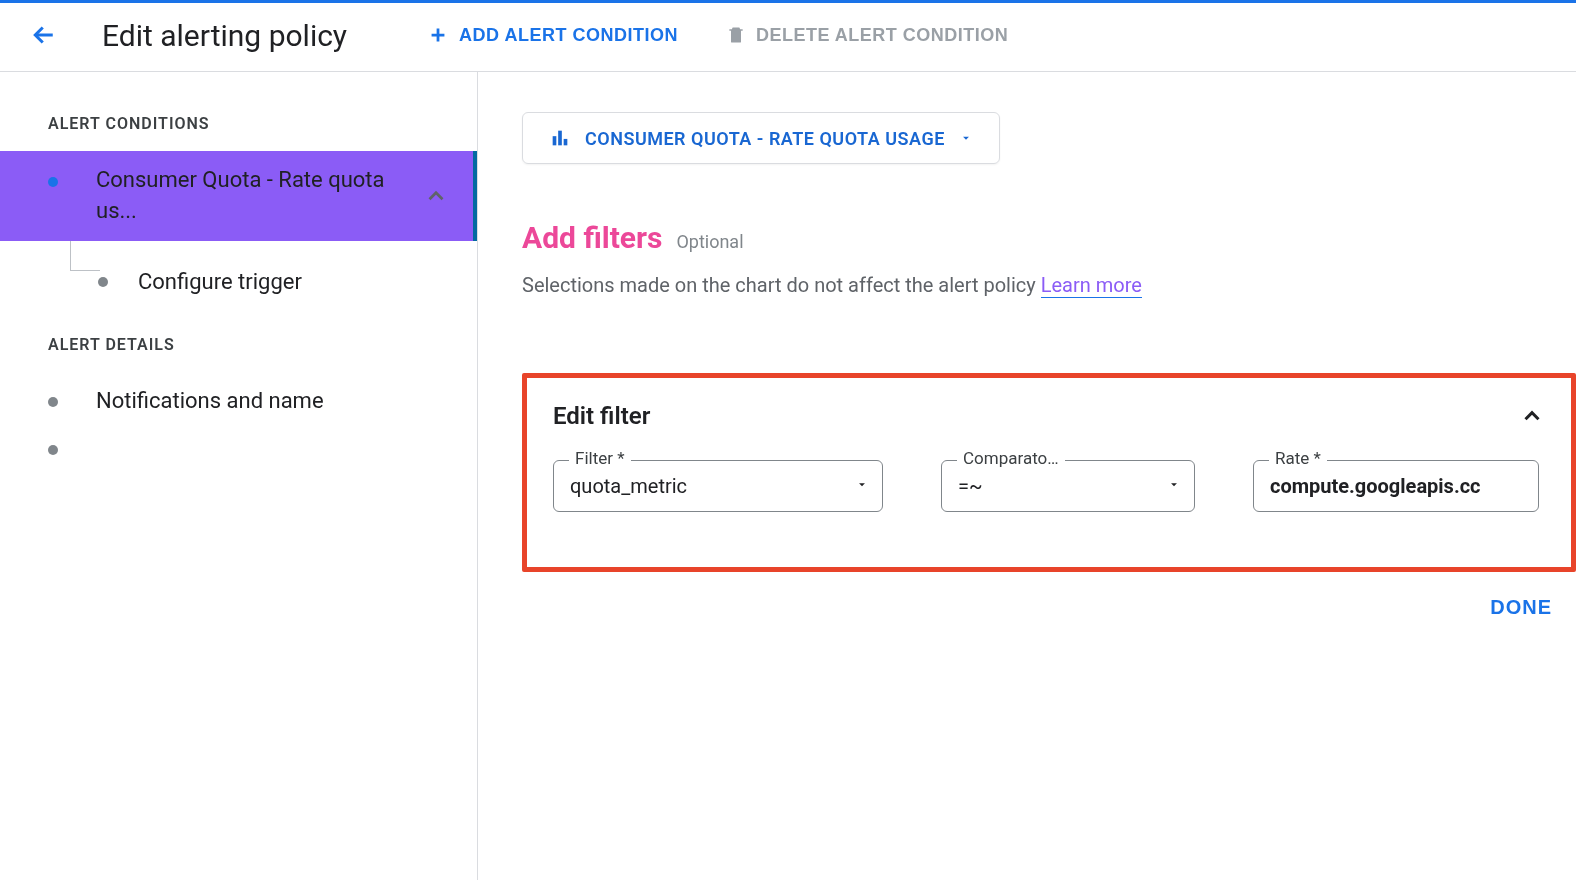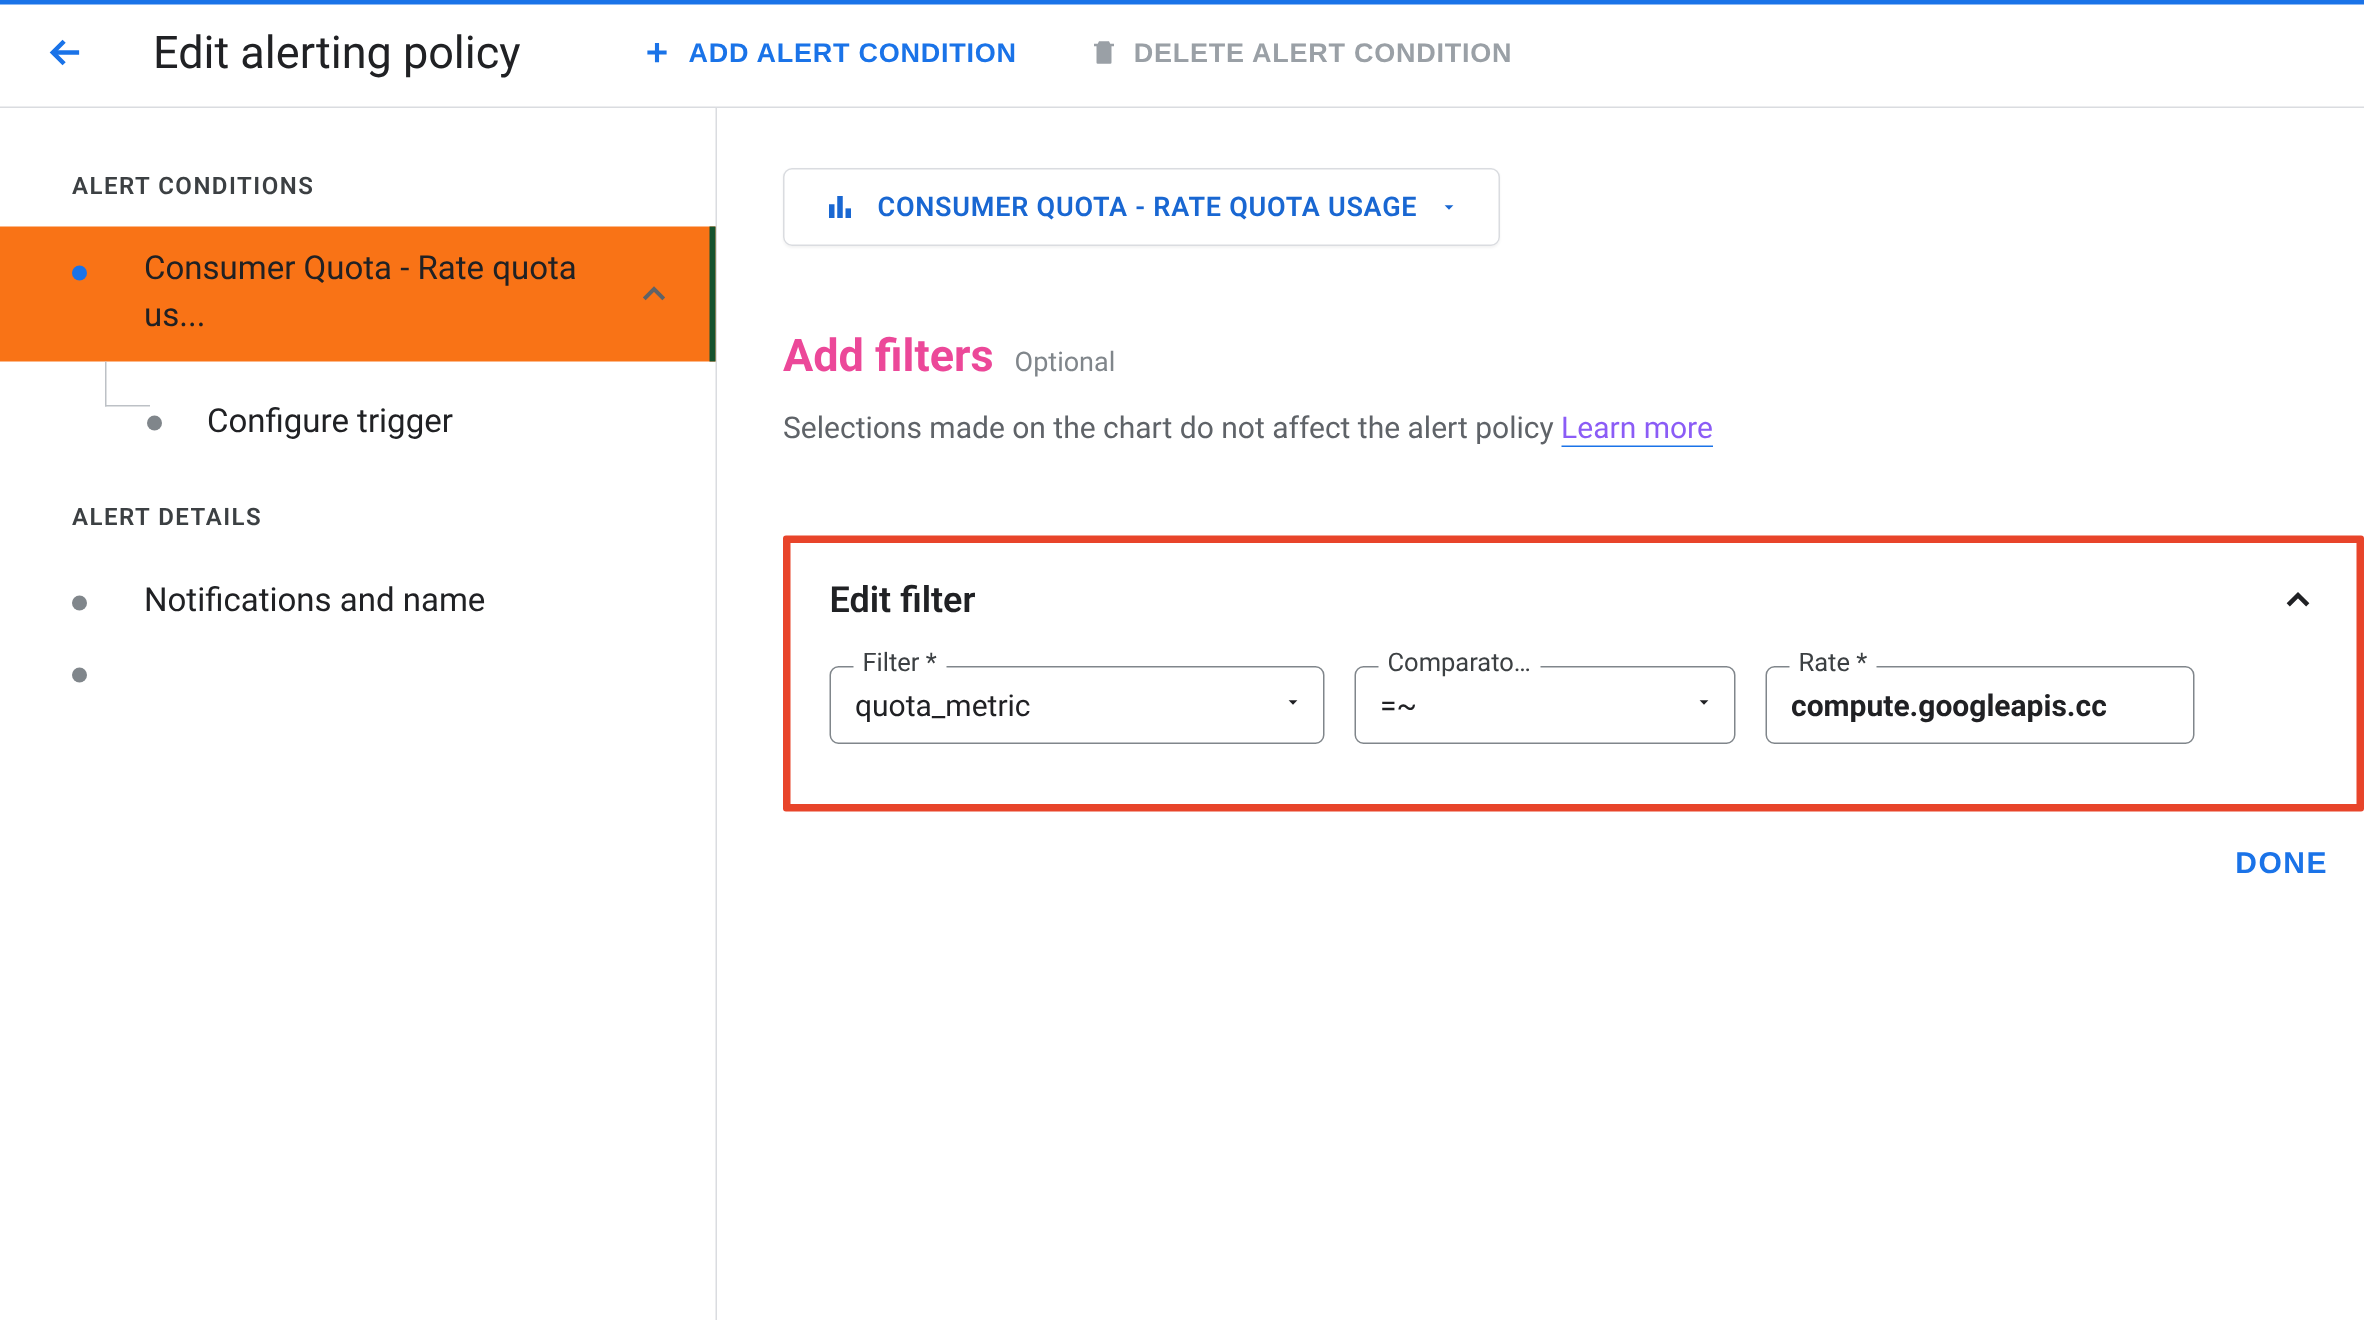--- a/index.html
+++ b/index.html
@@ -80,22 +80,22 @@
   }
   .step .dot {
     width: 10px;
     height: 10px;
     border-radius: 50%;
     background: #80868b;
     margin-right: 38px;
     flex-shrink: 0;
   }
   .step.active {
-    background: #f97316;
-    border-right: 4px solid #14532d;
+    background: #8b5cf6;
+    border-right: 4px solid #0369a1;
   }
   .step.active .dot { background: #1a73e8; margin-top:-28px; }
   .step.sub .dot { margin-left: 50px; margin-right: 30px;}
   .step .label { flex: 1; line-height:1.4; }
   .step .chev {
     color:#5f6368;
     display:inline-flex;
   }
   .section-space { height: 24px; }
   .main {
@@ -159,39 +159,39 @@
     margin-top: 18px;
     font-size: 20px;
     color:#5f6368;
   }
   .filters-desc a {
     color:#8b5cf6;
     text-decoration:none;
     border-bottom:1px solid #1a73e8;
   }
   .edit-filter-box {
-    margin-top: 60px;
+    margin-top: 76px;
     border: 5px solid #e8442a;
-    padding: 24px 26px 40px 26px;
+    padding: 24px 26px 55px 26px;
     border-radius:2px;
     position:relative;
   }
   .edit-filter-head {
     display:flex;
     justify-content:space-between;
     align-items:center;
     font-size:24px;
     font-weight:600;
     color:#202124;
     margin-bottom: 30px;
   }
   .edit-filter-head .chev-up { cursor:pointer; display:inline-flex; }
   .filter-row {
     display:flex;
-    gap: 20px;
+    gap: 58px;
   }
   .field-wrap {
     position:relative;
   }
   .field-wrap.f1 { width: 330px; }
   .field-wrap.f2 { width: 254px; }
   .field-wrap.f3 { width: 286px; }
   .field-label {
     position:absolute;
     top:-12px;

